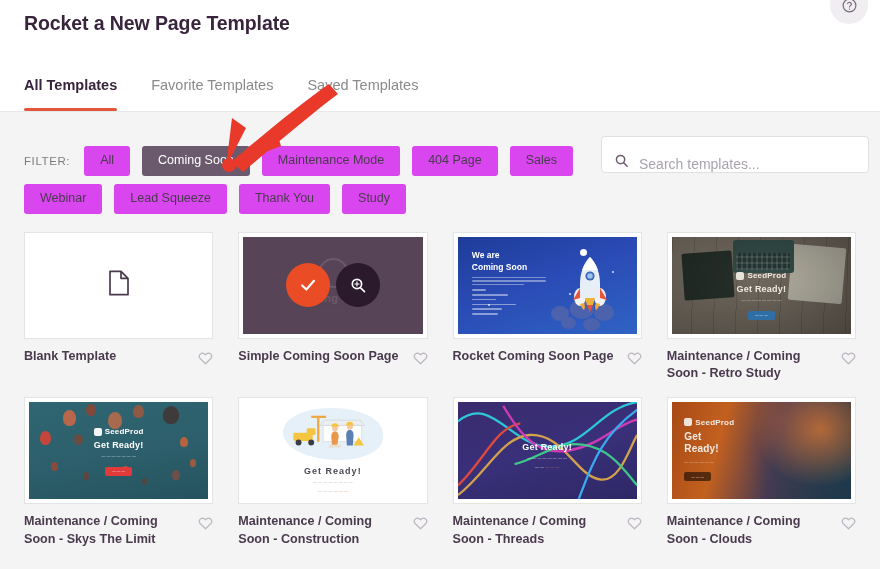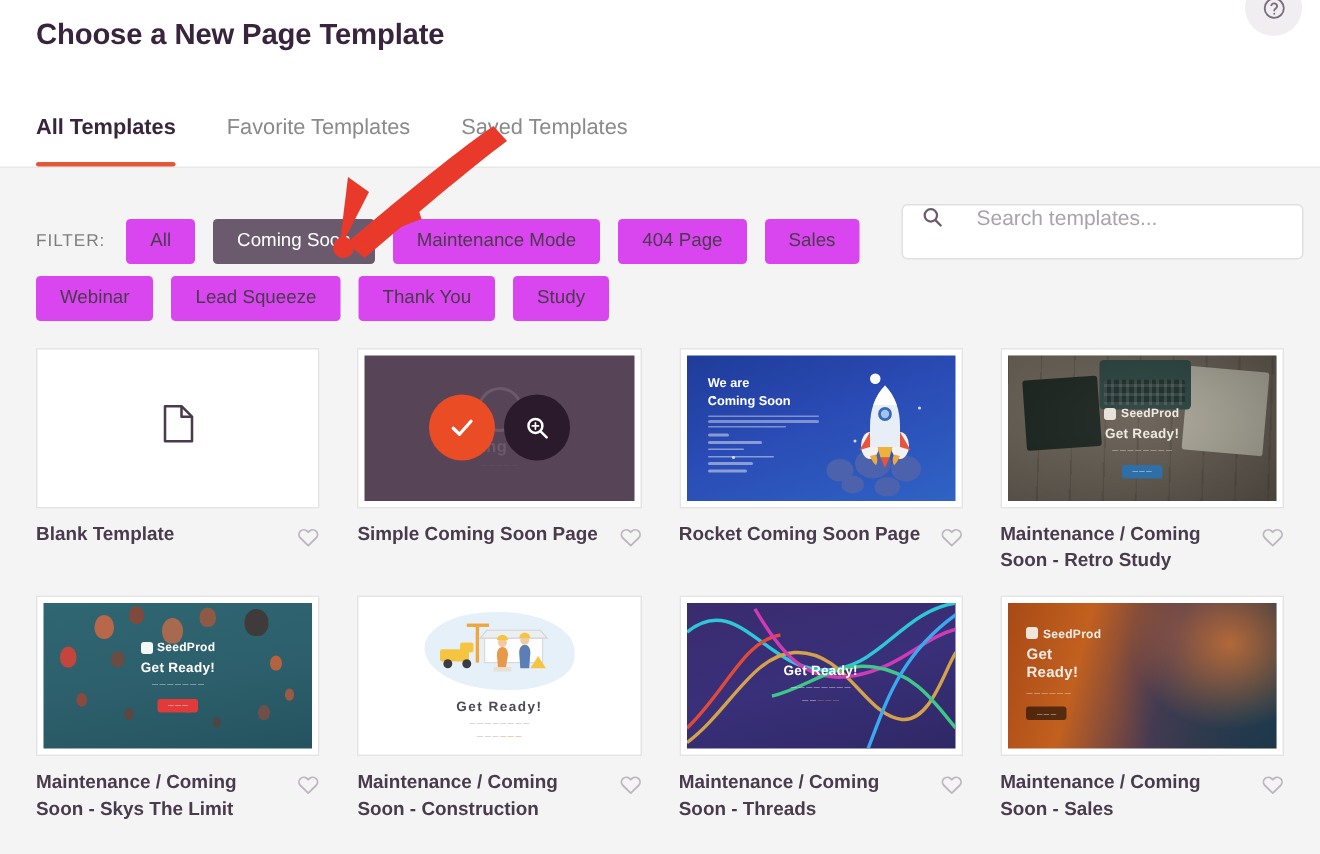--- a/index.html
+++ b/index.html
@@ -108,27 +108,27 @@
   }
 
   .search-wrap {
     position: absolute;
     right: 11px;
     top: 24px;
     width: 268px;
   }
   .search-box {
     display: flex;
-    align-items: flex-start;
+    align-items: flex-end;
     background: #fff;
     border: 1px solid #e0e0e0;
     border-radius: 4px;
     height: 37px;
     padding: 0 12px;
-    gap: 22px;
+    gap: 10px;
   }
   .search-box svg { flex: 0 0 auto; }
   .search-input {
     border: none;
     outline: none;
     flex: 1;
     font-size: 14px;
     font-family: "Liberation Sans", sans-serif;
     color: #4a3a4d;
     background: transparent;
@@ -255,21 +255,21 @@
 
   
   .arrow { position:absolute; left:0; top:0; pointer-events:none; }
 </style>
 </head>
 <body>
 
 <div class="app">
 
   <div class="header">
-    <div class="page-title">Choose a New Page Template</div>
+    <div class="page-title">Rocket a New Page Template</div>
 
     <div class="help-btn">
       <svg width="17" height="17" viewBox="0 0 24 24" fill="none" stroke="#7a6a7e" stroke-width="1.7">
         <circle cx="12" cy="12" r="9"></circle>
         <path d="M9.3 9.2a2.8 2.8 0 0 1 5.4.9c0 1.9-2.7 2.2-2.7 4" stroke-linecap="round"></path>
         <circle cx="12" cy="17.2" r="0.9" fill="#7a6a7e" stroke="none"></circle>
       </svg>
     </div>
 
     <div class="tabs">
@@ -570,21 +570,21 @@
                 <span class="bm"></span>
                 <span>SeedProd</span>
               </div>
             <div class="ready">Get<br>Ready!</div>
             <div class="sub">— — — — — —</div>
             <div class="minibtn" style="background:rgba(0,0,0,.55);color:#eee">— — —</div>
           </div>
         </div>
       </div>
       <div class="card-foot">
-        <div class="card-title">Maintenance / Coming Soon - Sales</div>
+        <div class="card-title">Maintenance / Coming Soon - Clouds</div>
         <span class="heart">
           <svg width="15" height="14" viewBox="0 0 24 22" fill="none" stroke="#bdb5c0" stroke-width="1.9">
             <path d="M12 20.2 3.4 11.8a5.1 5.1 0 0 1 7.2-7.2l1.4 1.3 1.4-1.3a5.1 5.1 0 0 1 7.2 7.2z" stroke-linejoin="round"></path>
           </svg>
         </span>
       </div>
     </div>
 
   </div>
 

